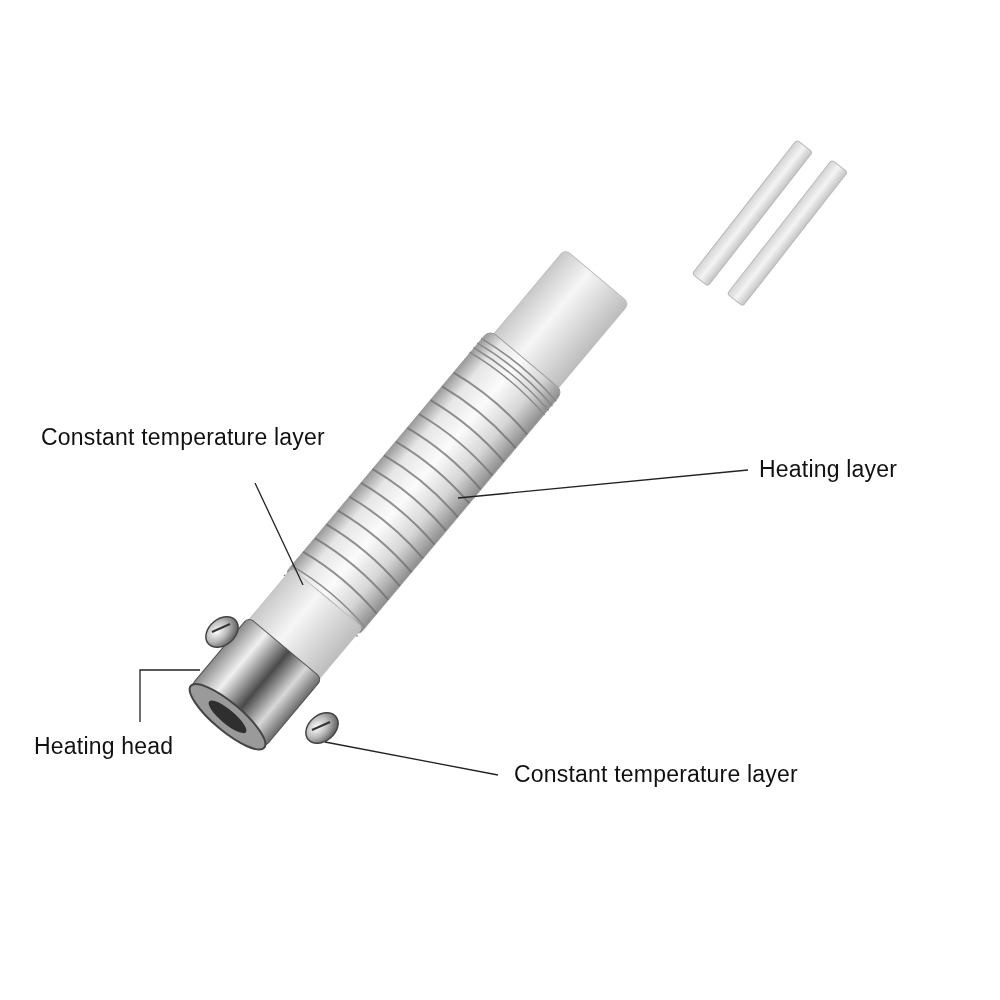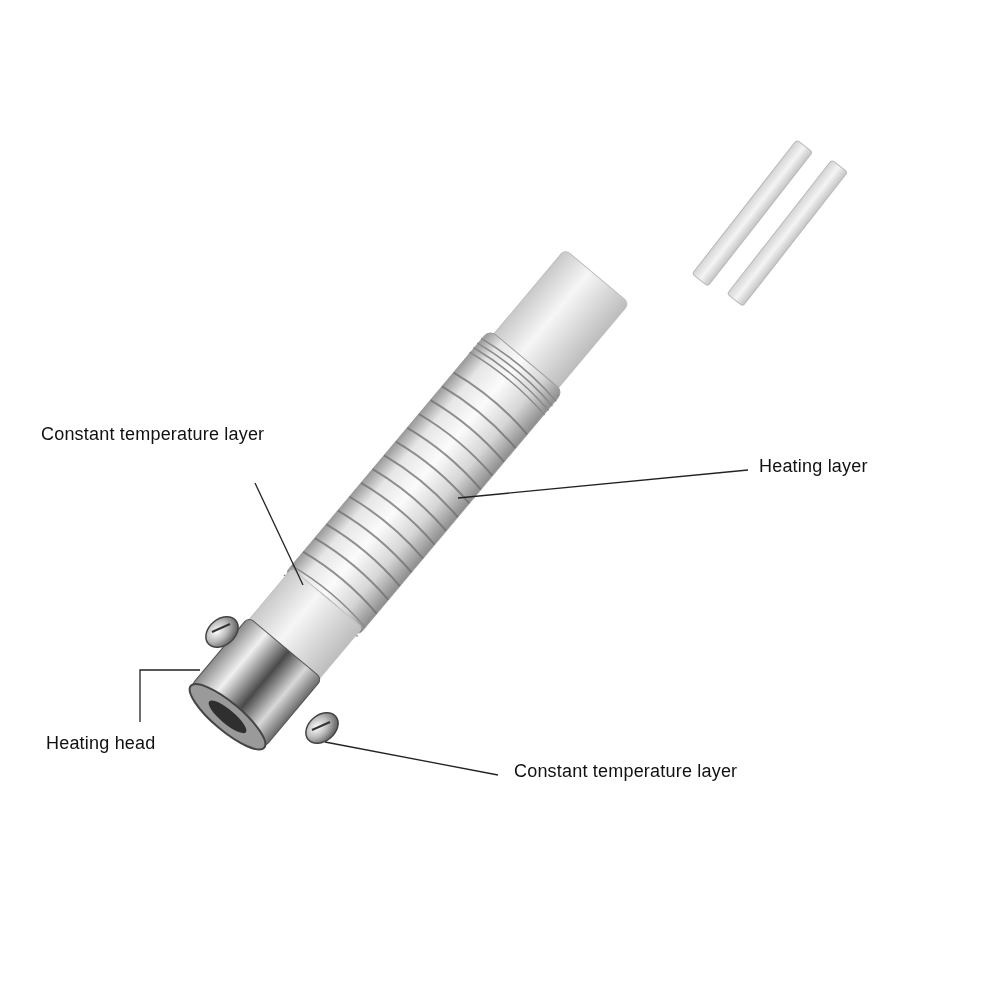--- a/index.html
+++ b/index.html
@@ -1,19 +1,19 @@
 <!DOCTYPE html>
 <html><head>
 <meta charset="utf-8">
 <style>
   html, body { margin:0; padding:0; background:#ffffff; }
   body { width:1000px; height:1000px; position:relative; overflow:hidden;
          font-family:"Liberation Sans", sans-serif; }
   .stage { position:absolute; left:0; top:0; width:1000px; height:1000px; }
-  .label { position:absolute; font-size:18px; color:#111; white-space:nowrap; letter-spacing:0.2px; }
+  .label { position:absolute; font-size:23px; color:#111; white-space:nowrap; letter-spacing:0.2px; }
   svg { position:absolute; left:0; top:0; }
 </style>
 </head>
 <body>
 
 <div class="stage">
 
   <svg width="1000" height="1000" viewBox="0 0 1000 1000">
     <defs>
       <linearGradient id="tubeGrad" x1="0" y1="0" x2="0" y2="1">
@@ -110,16 +110,16 @@
       <line x1="748" y1="470" x2="458" y2="498"></line>
       <polyline points="200,670 140,670 140,722"></polyline>
       <line x1="325" y1="742" x2="498" y2="775"></line>
     </g>
   </svg>
 
   <div class="label" style="left:41px; top:424px;">Constant temperature layer</div>
 
   <div class="label" style="left:759px; top:456px;">Heating layer</div>
 
-  <div class="label" style="left:46px; top:733px;">Heating head</div>
+  <div class="label" style="left:34px; top:733px;">Heating head</div>
 
   <div class="label" style="left:514px; top:761px;">Constant temperature layer</div>
 </div>
 
 </body></html>

